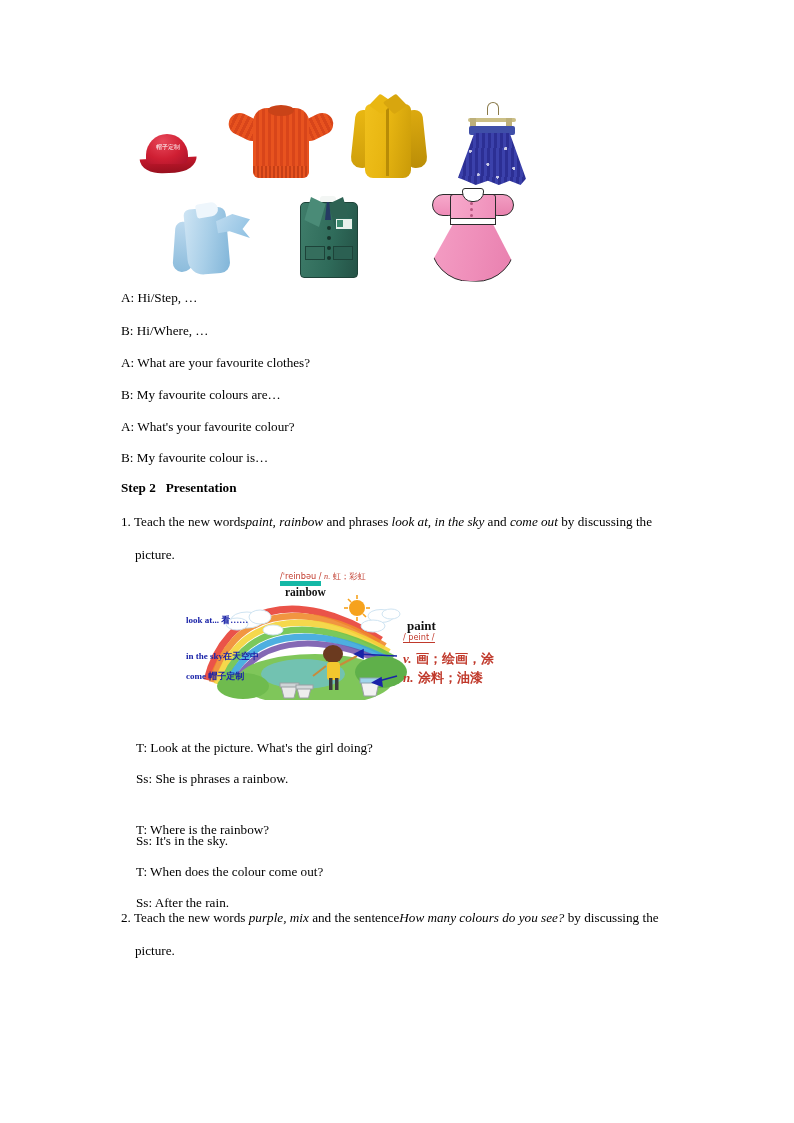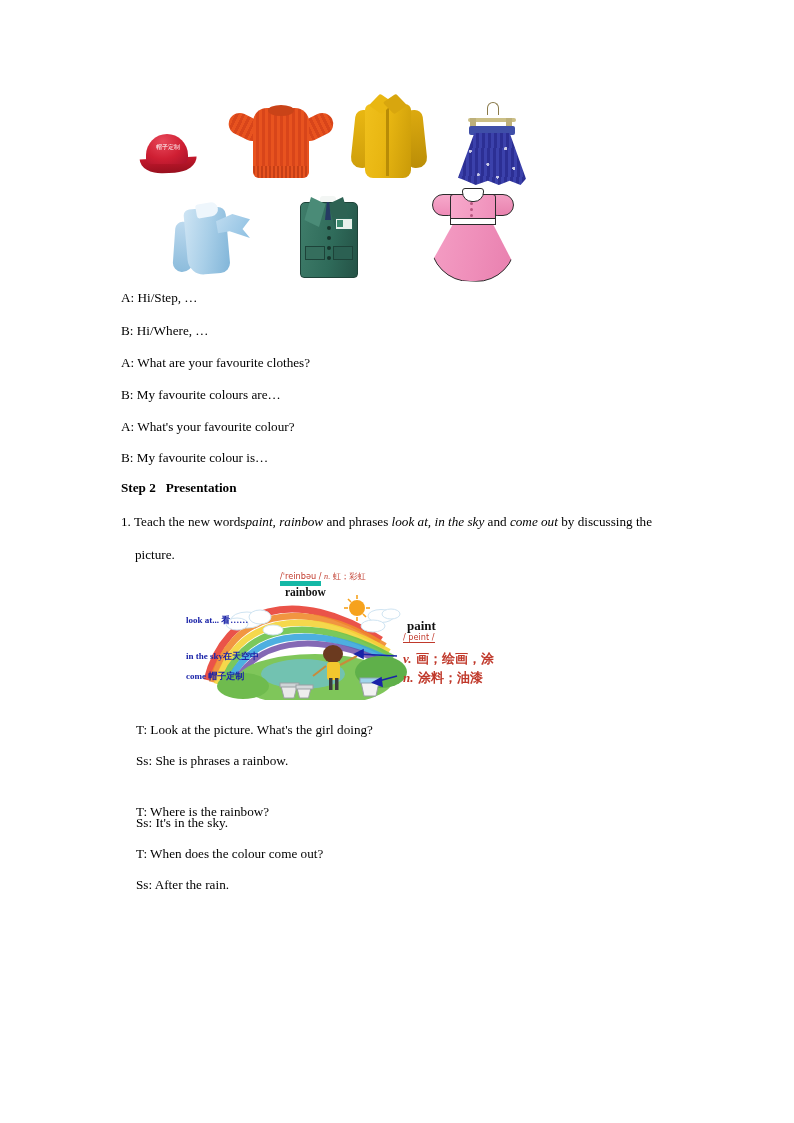--- a/index.html
+++ b/index.html
@@ -257,21 +257,21 @@
   .ital { font-style: italic; }
   .indent-hang {
     position: absolute;
     left: 121px;
     width: 560px;
     font-size: 13.2px;
     line-height: 33px;
     text-indent: -14px;
     padding-left: 14px;
   }
-  .dlg { position: absolute; left: 136px; font-size: 13.2px; white-space: nowrap; }
+  .dlg { position: absolute; left: 136px; font-size: 13.2px; white-space: nowrap; margin-top: 18px; }
 
   
   .rainbow-fig {
     position: absolute;
     left: 185px;
     top: 568px;
     width: 290px;
     height: 132px;
   }
   .rb-scene {
@@ -504,14 +504,21 @@
     <div class="blue-note" style="left:1px; top:102px">come 帽子定制</div>
   </div>
 
   <div class="dlg" style="top:722px">T: Look at the picture. What's the girl doing?</div>
   <div class="dlg" style="top:753px">Ss: She is phrases a rainbow.</div>
   <div class="dlg" style="top:804px">T: Where is the rainbow?</div>
   <div class="dlg" style="top:815px">Ss: It's in the sky.</div>
   <div class="dlg" style="top:846px">T: When does the colour come out?</div>
   <div class="dlg" style="top:877px">Ss: After the rain.</div>
 
+  <div class="indent-hang" style="top:901px">
+    <span>2.</span>
+    <span>Teach the new words</span>
+    <span class="ital">purple, mix</span>
+    <span>and the sentence</span><span class="ital">How many colours do you see?</span>
+    <span>by discussing the picture.</span>
+  </div>
 
 </div>
 
 </body></html>

